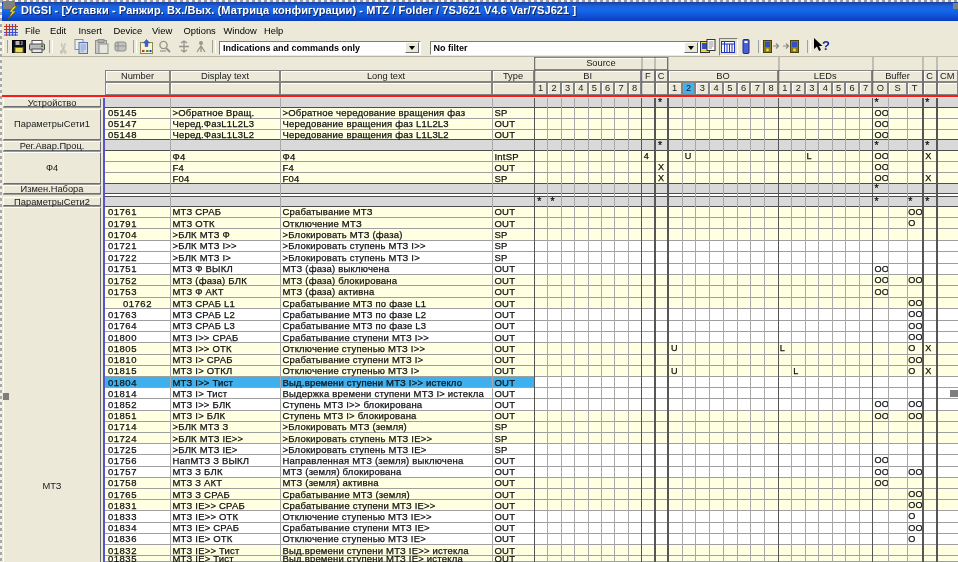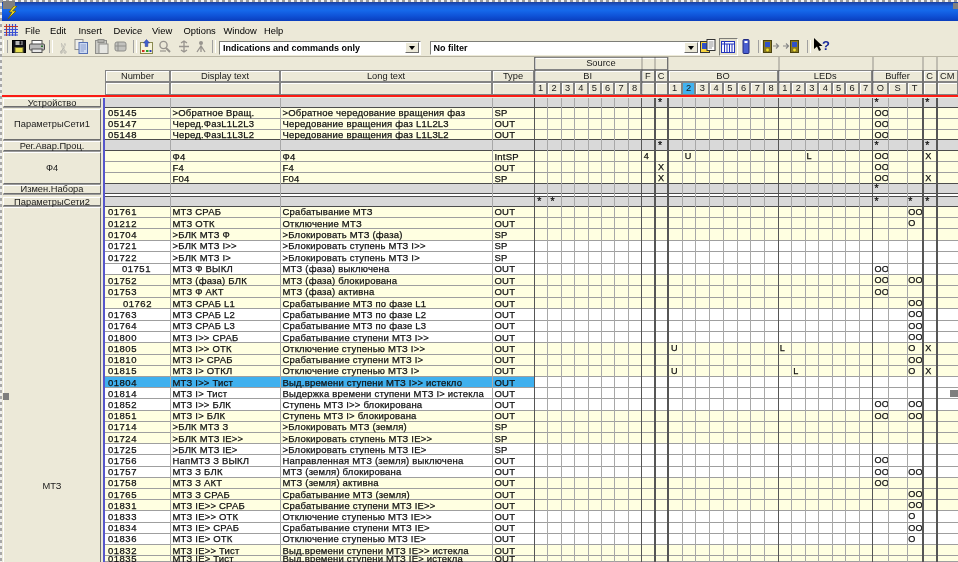--- a/index.html
+++ b/index.html
@@ -24,20 +24,21 @@
 </style></head><body>
 <div id="app">
 
 <div class="abs" style="left:0;top:0;width:958px;height:3px;background:repeating-linear-gradient(90deg,#9a9a9a 0 3px,#f2f2f2 3px 6px);"></div>
 <div class="abs" style="left:0;top:2px;width:958px;height:19px;background:linear-gradient(180deg,#1b3f9e 0%,#1e62dc 22%,#1568ea 45%,#0f53d8 72%,#0a3dbd 100%);"></div>
 <div class="abs" style="left:3px;top:1px;width:12px;height:8px;background:#808080;"></div>
 <div class="abs" style="left:953px;top:3px;width:5px;height:6px;background:#808080;"></div>
 <svg class="abs" style="left:6px;top:6px;" width="12" height="13" viewBox="0 0 12 13">
       <path d="M8 0 L3 6 L6 6 L2 13 L10 5 L6.5 5 L11 0 Z" fill="#f4e22a" stroke="#6b5c00" stroke-width="0.8"></path>
     </svg>
+<div class="abs" style="left:21px;top:4px;width:920px;height:15px;color:#fff;font-size:11px;font-weight:bold;text-shadow:1px 1px 0 #14255e;letter-spacing:0.1px;">DIGSI - [Уставки - Ранжир. Вх./Вых. (Матрица конфигурации) - MTZ / Folder / 7SJ621 V4.6 Var/7SJ621 ]</div>
 <div class="abs" style="left:0;top:21px;width:958px;height:16px;background:#ECE9D8;"></div>
 <svg class="abs" style="left:4px;top:24px;" width="14" height="12" viewBox="0 0 14 12">
       <path d="M2.5 0 V12 M5.5 0 V12 M8.5 0 V12 M11.5 0 V12" stroke="#3a50d4" stroke-width="1.2"></path>
       <path d="M0 2.5 H14 M0 5.5 H14 M0 8.5 H14 M0 11 H14" stroke="#3a50d4" stroke-width="1"></path>
       <path d="M0 2.5 H14" stroke="#c03828" stroke-width="1"></path>
       <path d="M2.5 0 V12" stroke="#c03828" stroke-width="1"></path>
     </svg>
 <div class="abs" style="left:25px;top:24px;height:12px;display:flex;align-items:center;font-size:9.4px;color:#000;">File</div>
 <div class="abs" style="left:50px;top:24px;height:12px;display:flex;align-items:center;font-size:9.4px;color:#000;">Edit</div>
 <div class="abs" style="left:78.5px;top:24px;height:12px;display:flex;align-items:center;font-size:9.4px;color:#000;">Insert</div>
@@ -267,21 +268,21 @@
 <span class="mk" style="left:820.2px;top:-0.5px;font-size:10.5px !important;">*</span>
 </div>
 <div class="row" style="top:206.5px;height:11.42px;background:#ffffe1;">
 <span class="num" style="left:3px;">01761</span>
 <span style="left:67.5px;">МТЗ СРАБ</span>
 <span style="left:177.5px;">Срабатывание МТЗ</span>
 <span style="left:389.5px;">OUT</span>
 <span class="mk" style="left:803.3px;letter-spacing:0.2px;">OO</span>
 </div>
 <div class="row" style="top:217.92px;height:11.42px;background:#ffffe1;">
-<span class="num" style="left:3px;">01212</span>
+<span class="num" style="left:3px;">01791</span>
 <span style="left:67.5px;">МТЗ ОТК</span>
 <span style="left:177.5px;">Отключение МТЗ</span>
 <span style="left:389.5px;">OUT</span>
 <span class="mk" style="left:803.3px;letter-spacing:0.2px;">O</span>
 </div>
 <div class="row" style="top:229.33999999999997px;height:11.42px;background:#ffffe1;">
 <span class="num" style="left:3px;">01704</span>
 <span style="left:67.5px;">&gt;БЛК МТЗ Ф</span>
 <span style="left:177.5px;">&gt;Блокировать МТЗ (фаза)</span>
 <span style="left:389.5px;">SP</span>
@@ -292,21 +293,21 @@
 <span style="left:177.5px;">&gt;Блокировать ступень МТЗ I&gt;&gt;</span>
 <span style="left:389.5px;">SP</span>
 </div>
 <div class="row" style="top:252.17999999999995px;height:11.42px;background:#ffffff;">
 <span class="num" style="left:3px;">01722</span>
 <span style="left:67.5px;">&gt;БЛК МТЗ I&gt;</span>
 <span style="left:177.5px;">&gt;Блокировать ступень МТЗ I&gt;</span>
 <span style="left:389.5px;">SP</span>
 </div>
 <div class="row" style="top:263.59999999999997px;height:11.42px;background:#ffffff;">
-<span class="num" style="left:17px;">01751</span>
+<span class="num" style="left:3px;">01751</span>
 <span style="left:67.5px;">МТЗ Ф ВЫКЛ</span>
 <span style="left:177.5px;">МТЗ (фаза) выключена</span>
 <span style="left:389.5px;">OUT</span>
 <span class="mk" style="left:769.4px;letter-spacing:0.2px;">OO</span>
 </div>
 <div class="row" style="top:275.02px;height:11.42px;background:#ffffe1;">
 <span class="num" style="left:3px;">01752</span>
 <span style="left:67.5px;">МТЗ (фаза) БЛК</span>
 <span style="left:177.5px;">МТЗ (фаза) блокирована</span>
 <span style="left:389.5px;">OUT</span>

